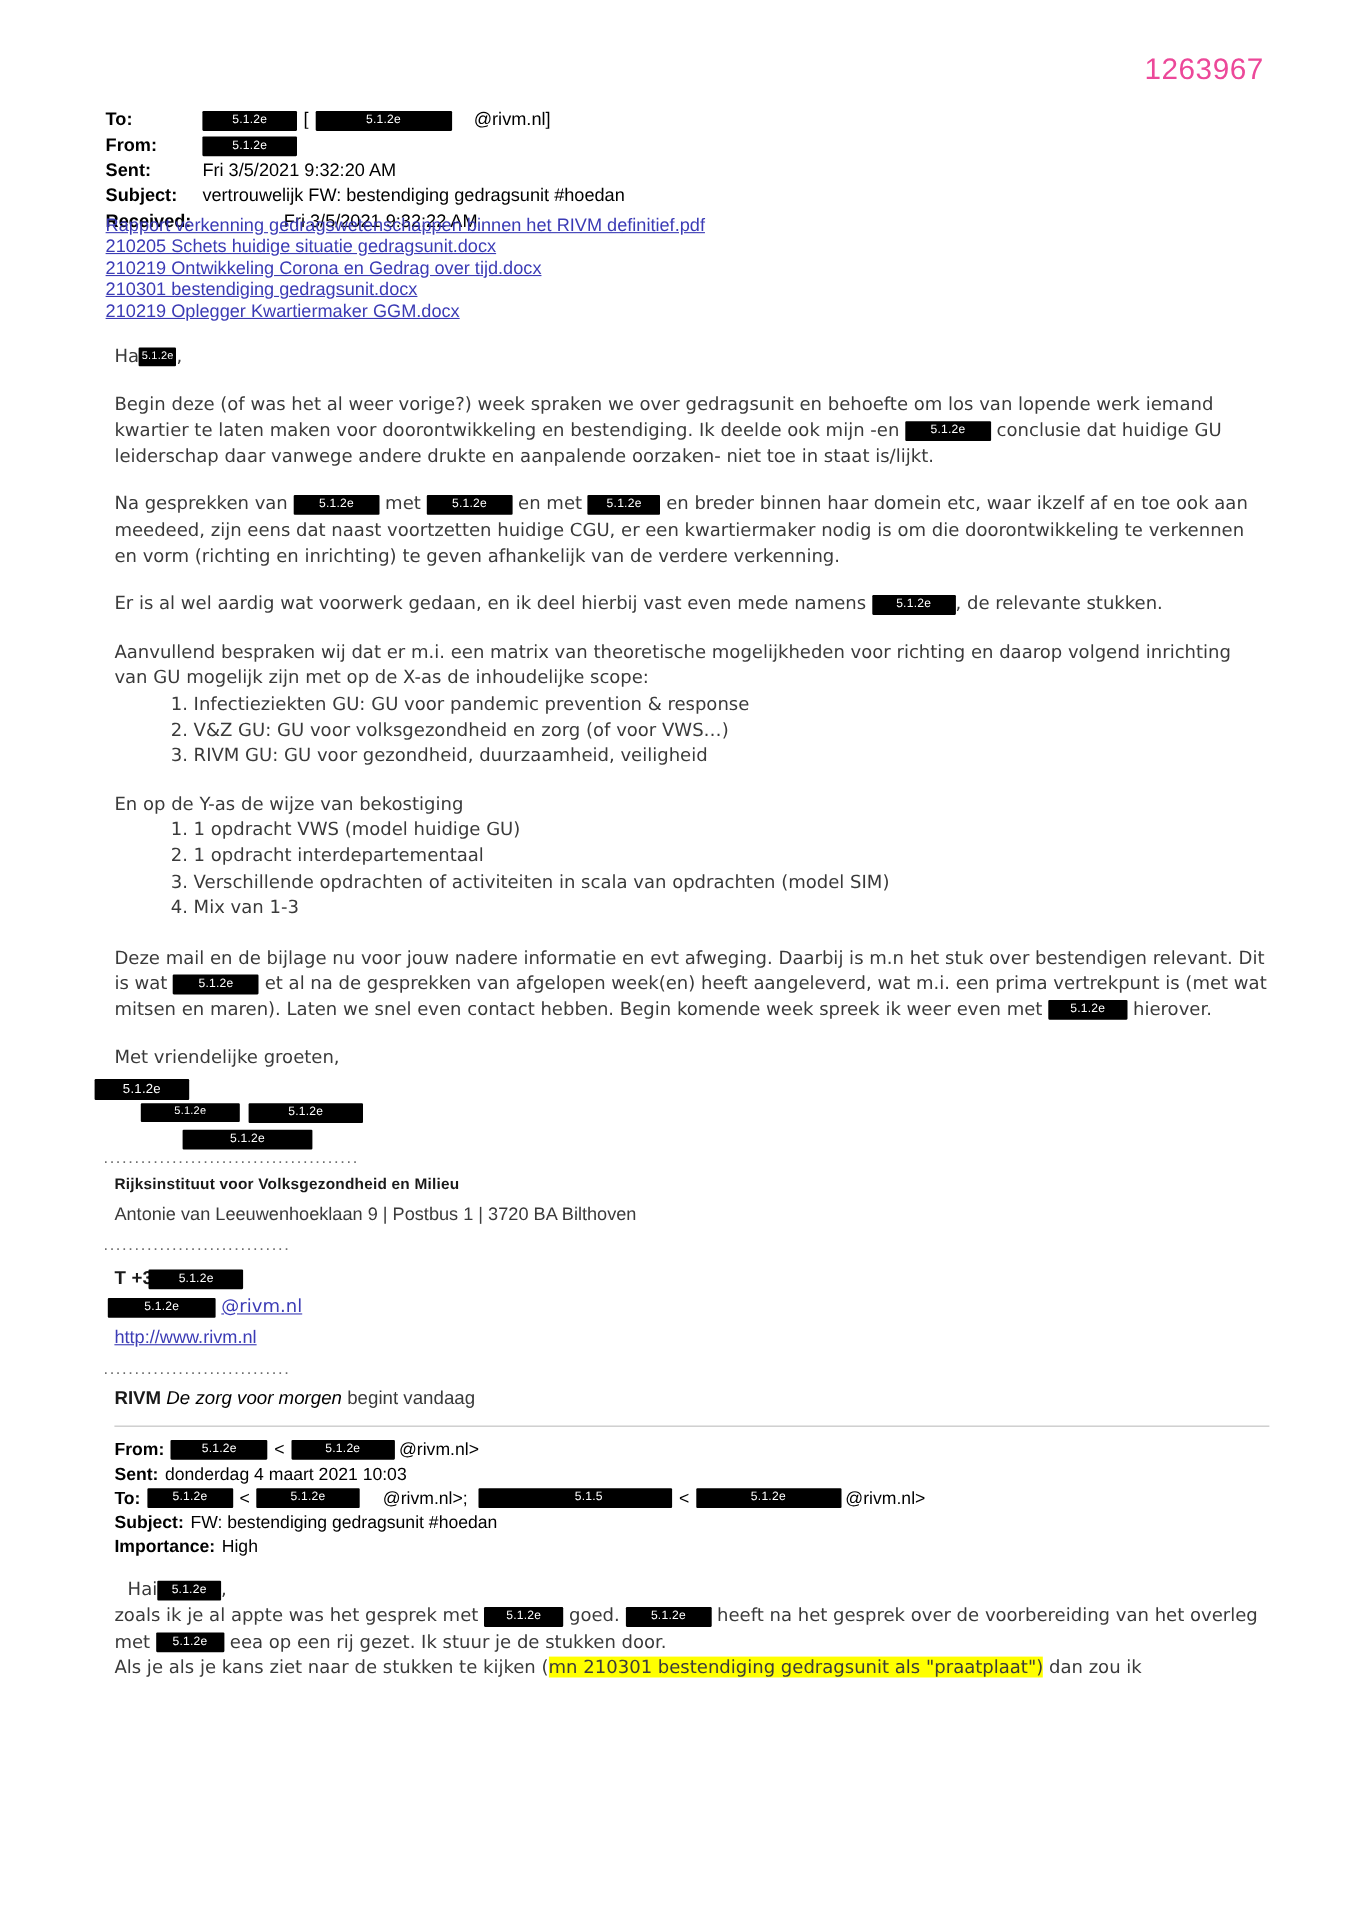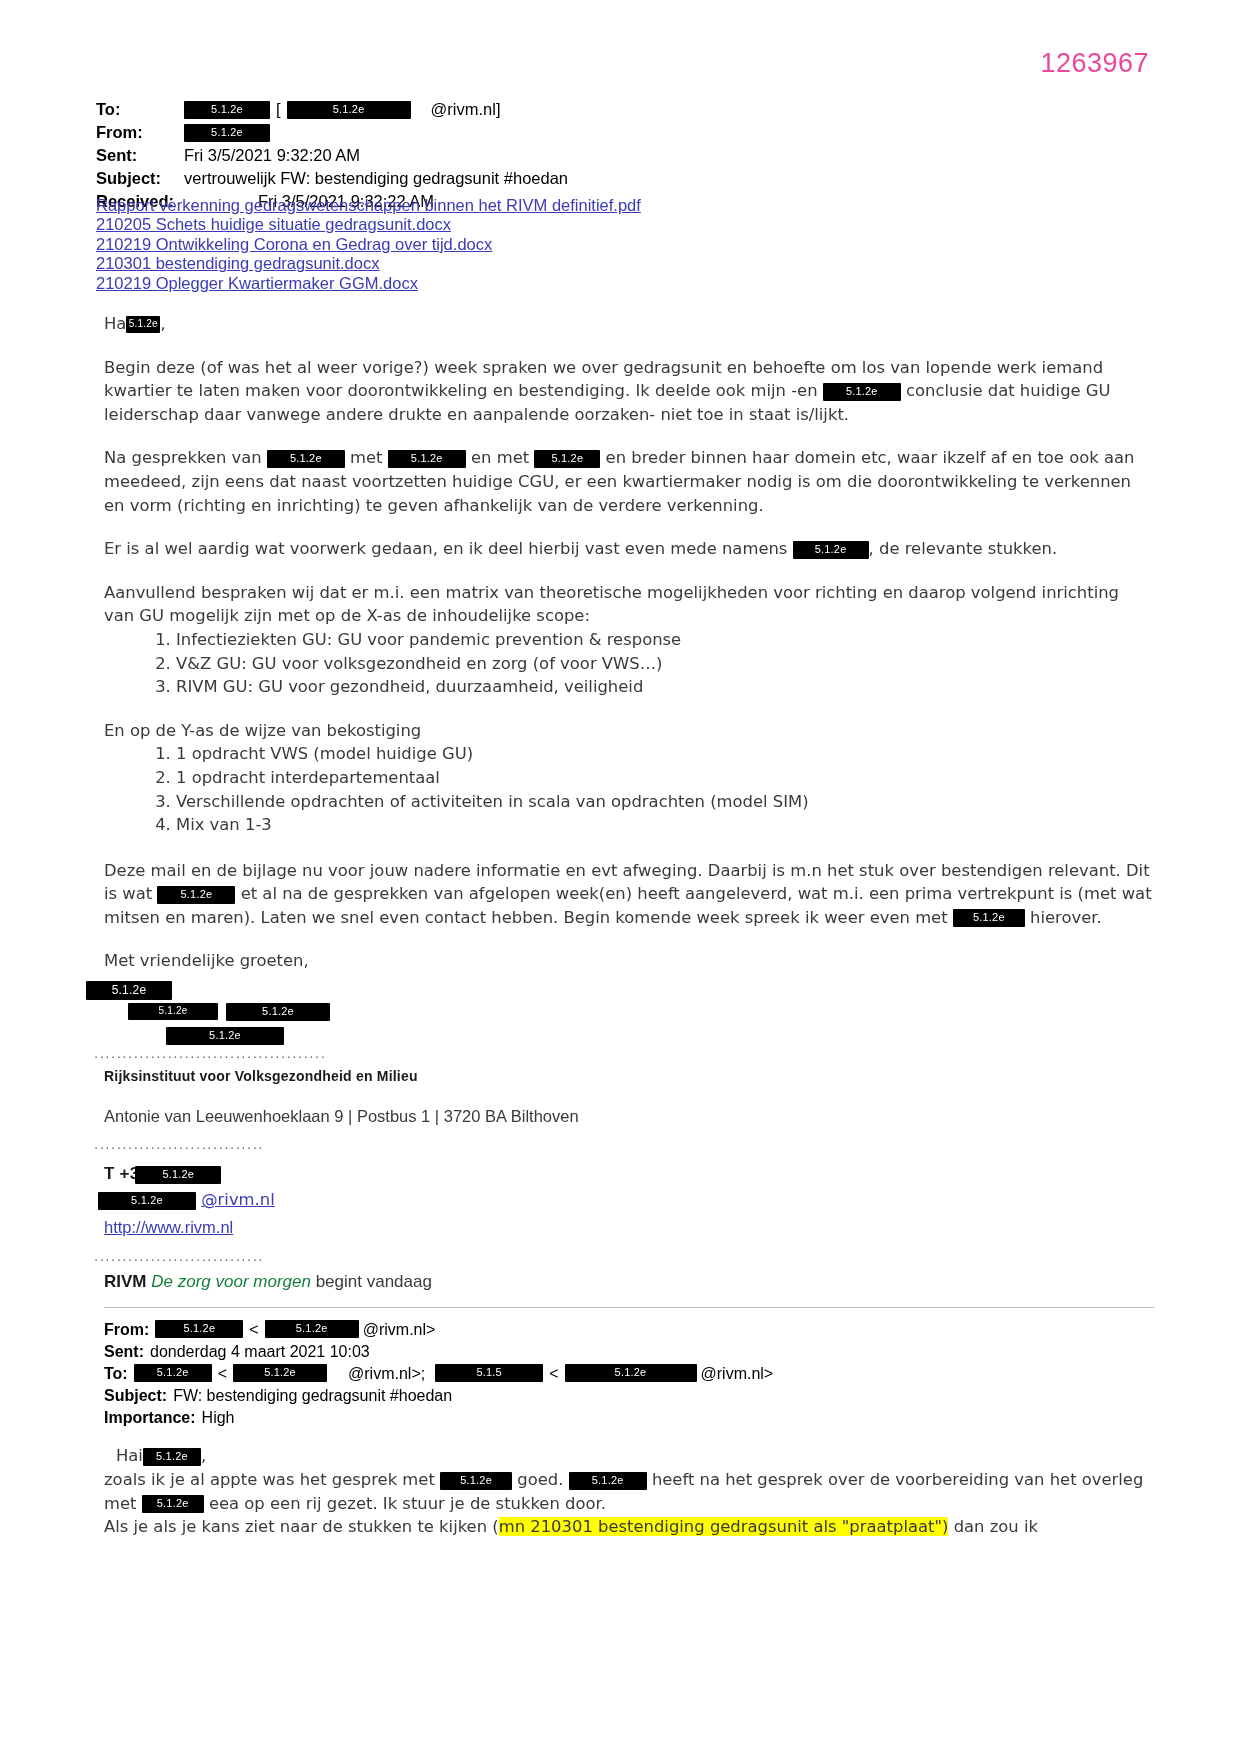--- a/index.html
+++ b/index.html
@@ -130,21 +130,21 @@
   }
   .link {
     color: #3b3bb5;
     text-decoration: underline;
   }
   .tagline {
     font-family: "Liberation Sans", sans-serif;
     font-size: 17px;
   }
   .tagline b { font-weight: bold; color: #1a1a1a; }
-  .tagline i { font-style: italic; color: #15803d; }
+  .tagline i { font-style: italic; color: #000000; }
   hr.sep {
     border: none;
     border-top: 1px solid #bdbdbd;
     margin: 14px 0 10px 0;
   }
   
   .quoted {
     font-family: "Liberation Sans", sans-serif;
     font-size: 16px;
     color: #000;
@@ -268,21 +268,21 @@
 
     <div class="sig-block">
       <span class="redact" style="position:absolute;left:-18px;top:4px;width:86px;font-size:12px;">5.1.2e</span>
       <span class="redact" style="position:absolute;left:24px;top:26px;width:90px;font-size:10px;">5.1.2e</span>
       <span class="redact" style="position:absolute;left:122px;top:26px;width:104px;font-size:11px;">5.1.2e</span>
       <span class="redact" style="position:absolute;left:62px;top:50px;width:118px;font-size:11px;">5.1.2e</span>
     </div>
 
     <div class="dots" style="margin-left:-10px;">.........................................</div>
     <div class="org" style="margin-top:4px;">Rijksinstituut voor Volksgezondheid en Milieu</div>
-    <div class="addr" style="margin-top:16px;">Antonie van Leeuwenhoeklaan 9 | Postbus 1 | 3720 BA Bilthoven</div>
+    <div class="addr" style="margin-top:4px;">Antonie van Leeuwenhoeklaan 9 | Postbus 1 | 3720 BA Bilthoven</div>
 
     <div style="position:relative;height:24px;margin-top:10px;">
       <div class="dots" style="margin-left:-10px;width:170px;">.........................................</div>
     </div>
 
     <div style="position:relative;height:26px;">
       <span class="org" style="font-size:17px;">T  +3</span><span class="redact" style="width:86px;margin-left:-4px;">5.1.2e</span>
     </div>
 
     <div style="position:relative;height:26px;">
@@ -315,21 +315,21 @@
       <div class="qrow">
         <span class="qlabel">Sent:</span>
         <span>donderdag 4 maart 2021 10:03</span>
       </div>
       <div class="qrow">
         <span class="qlabel">To:</span>
         <span class="redact" style="width:78px;">5.1.2e</span>
         <span style="margin:0 6px;">&lt;</span>
         <span class="redact" style="width:94px;">5.1.2e</span>
         <span style="margin-left:21px;">@rivm.nl&gt;;</span>
-        <span class="redact" style="width:108px;margin-left:10px;">5.1.5</span>
+        <span class="redact" style="width:152px;margin-left:10px;padding-left:24px;">5.1.5</span>
         <span style="margin:0 6px;">&lt;</span>
         <span class="redact" style="width:132px;">5.1.2e</span>
         <span style="margin-left:4px;">@rivm.nl&gt;</span>
       </div>
       <div class="qrow">
         <span class="qlabel">Subject:</span>
         <span>FW: bestendiging gedragsunit #hoedan</span>
       </div>
       <div class="qrow">
         <span class="qlabel">Importance:</span>

